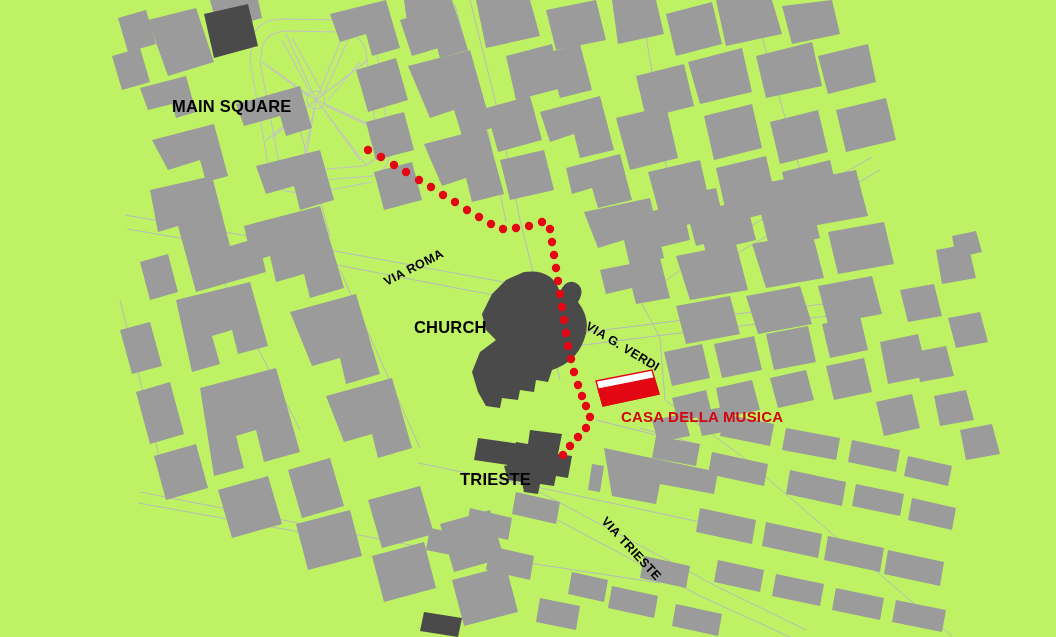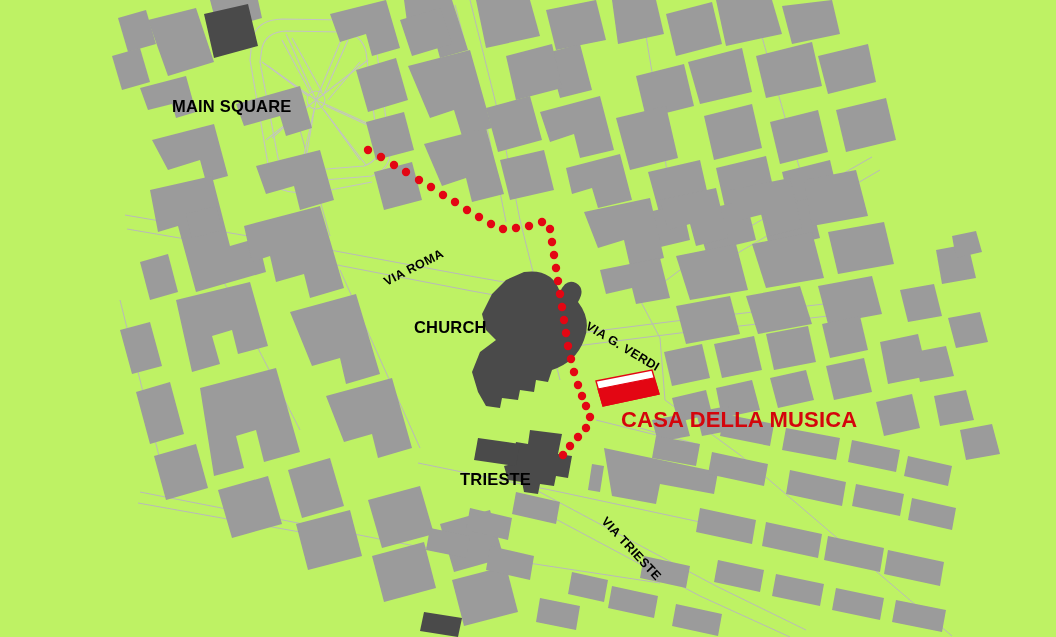--- a/index.html
+++ b/index.html
@@ -38,21 +38,21 @@
     position: absolute;
     font-family: "Liberation Sans", sans-serif;
     font-weight: bold;
     color: #000000;
     white-space: nowrap;
     letter-spacing: 0.2px;
     line-height: 1;
     -webkit-font-smoothing: antialiased;
   }
   .label-place  { font-size: 16.5px; }
-  .label-subject{ font-size: 22px; color: #d4050c; }
+  .label-subject{ font-size: 15px; color: #d4050c; }
   .label-street { font-size: 12.5px; font-weight: bold; letter-spacing: 0.4px; }
 </style>
 </head>
 <body>
 
 <div id="map-root">
 
   <svg class="map-canvas" viewBox="0 0 1056 637">
 
     <g>

